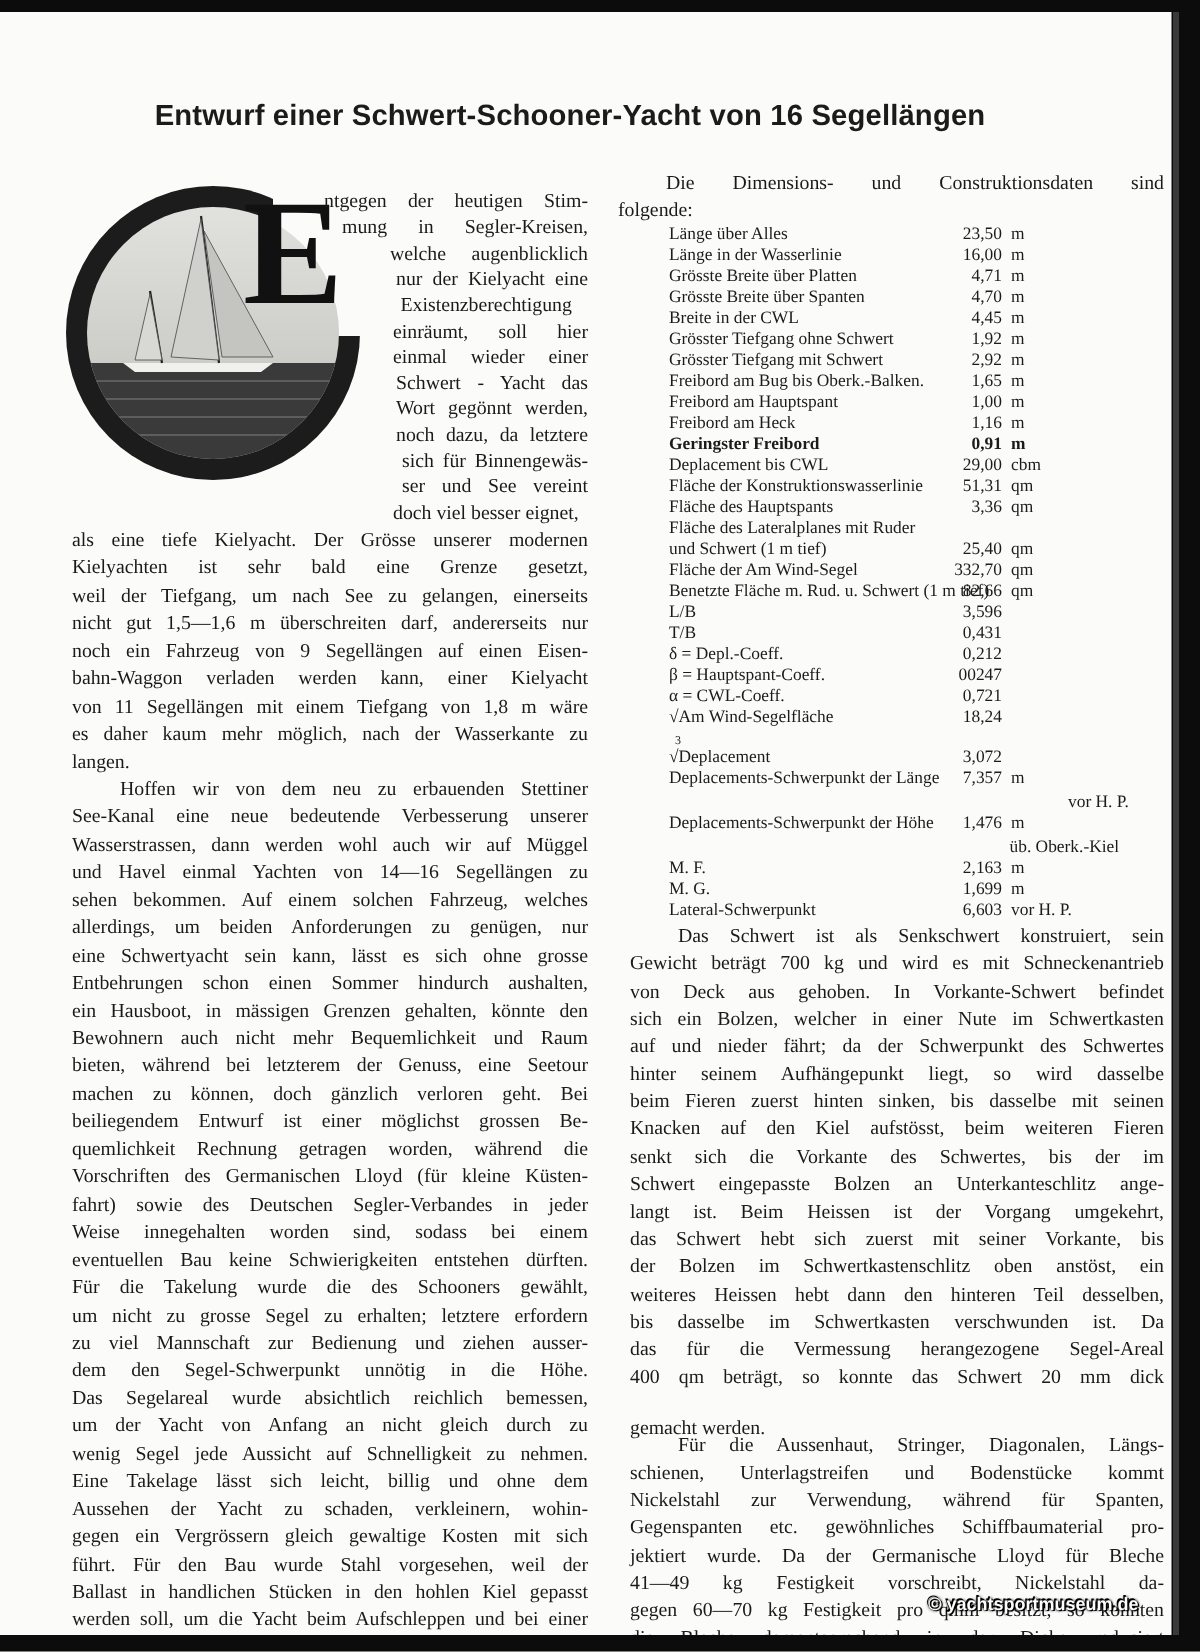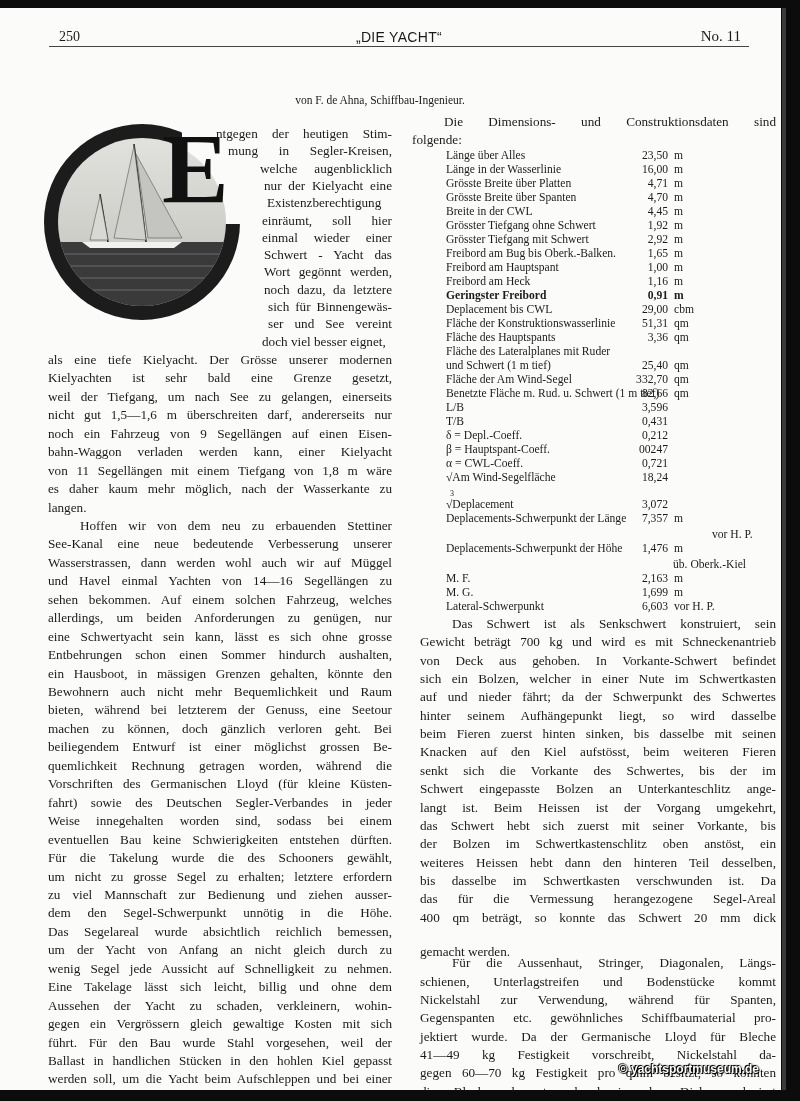--- a/index.html
+++ b/index.html
@@ -48,27 +48,22 @@
   .watermark {
     position: absolute; right: 22px; bottom: 14px; font-family: "Liberation Sans", sans-serif;
     font-size: 12px; color: #fff; font-weight: bold;
     text-shadow: 0 0 2px #000, 0 0 2px #000, 1px 1px 0 #000, -1px -1px 0 #000;
   }
 </style>
 </head>
 <body>
 
 <div class="page">
-  <div class="header">
-    <span class="hdr-page">250</span>
-    <span class="hdr-title">„DIE YACHT“</span>
-    <span class="hdr-issue">No. 11</span>
-  </div>
-
-  <div class="byline">von F. de Ahna, Schiffbau-Ingenieur.</div>
+
+  <div class="title">Entwurf einer Schwert-Schooner-Yacht von 16 Segellängen</div>
 
   <div class="initial">
     <svg viewBox="0 0 208 208">
       <defs>
         <clipPath id="circ">
             <circle cx="100" cy="108" r="84"></circle>
           </clipPath>
         <linearGradient id="sky" x1="0" y1="0" x2="0" y2="1">
           <stop offset="0" stop-color="#e6e6e2"></stop>
             <stop offset="1" stop-color="#bdbdb8"></stop>

